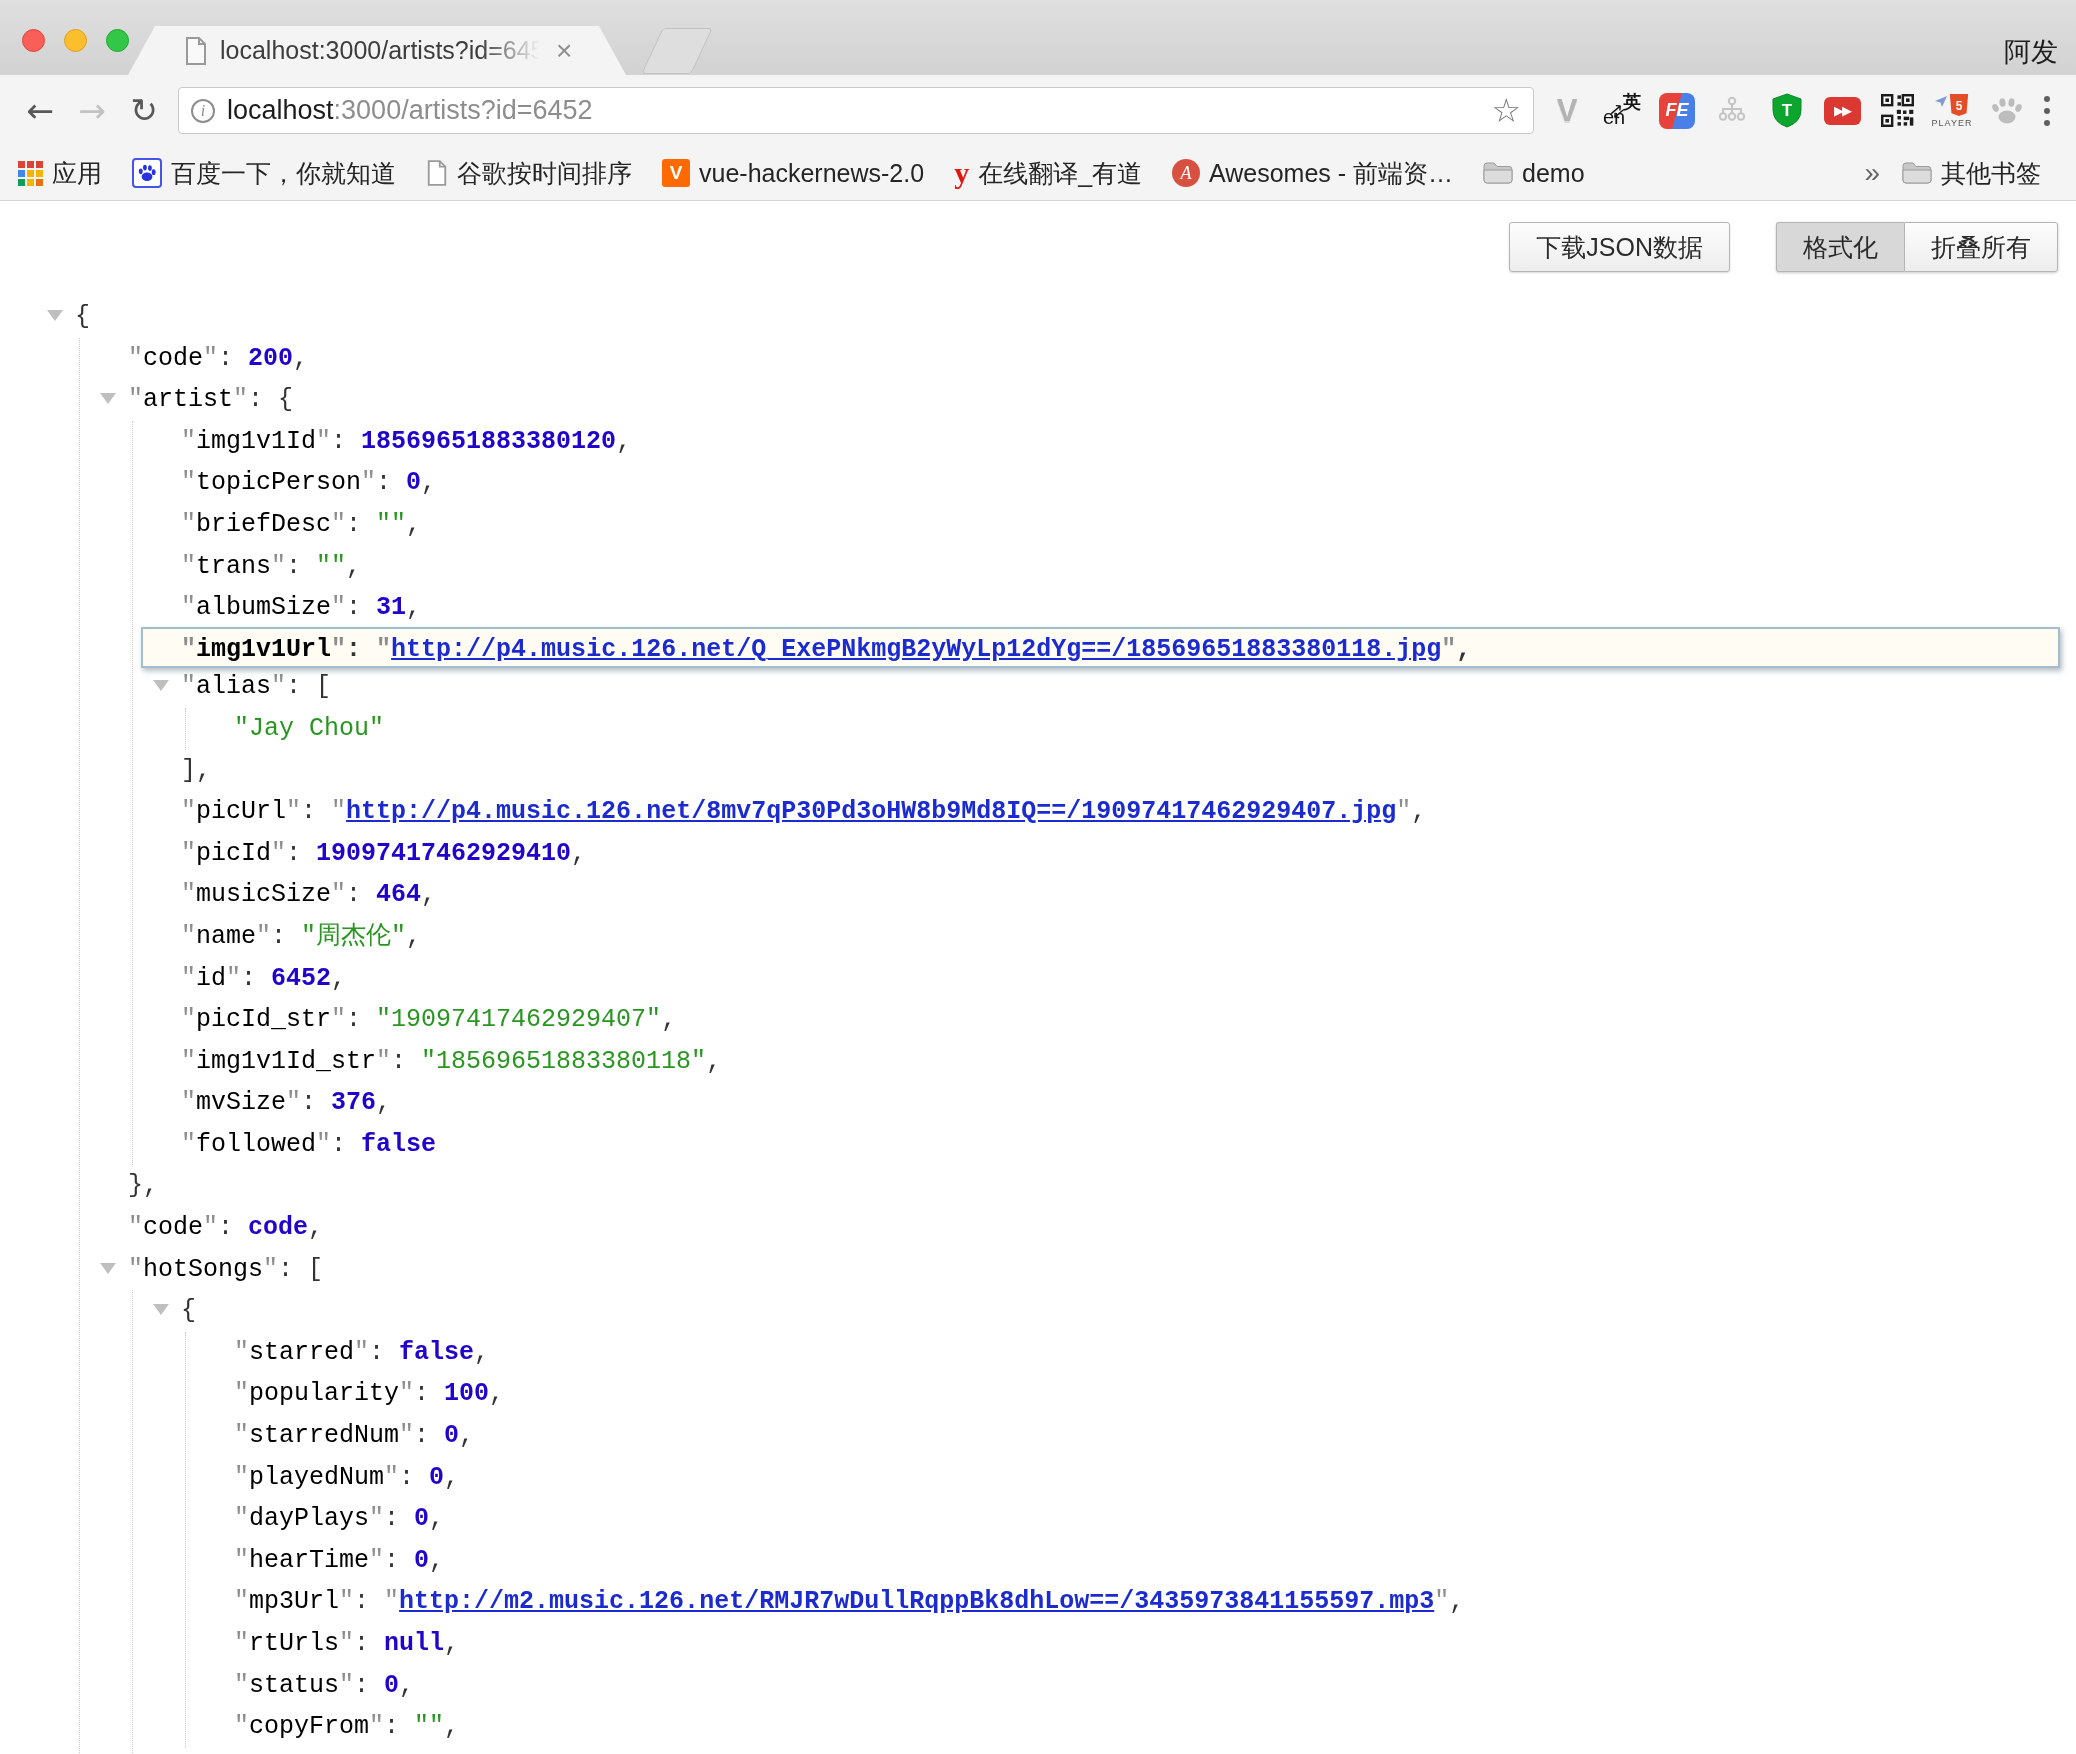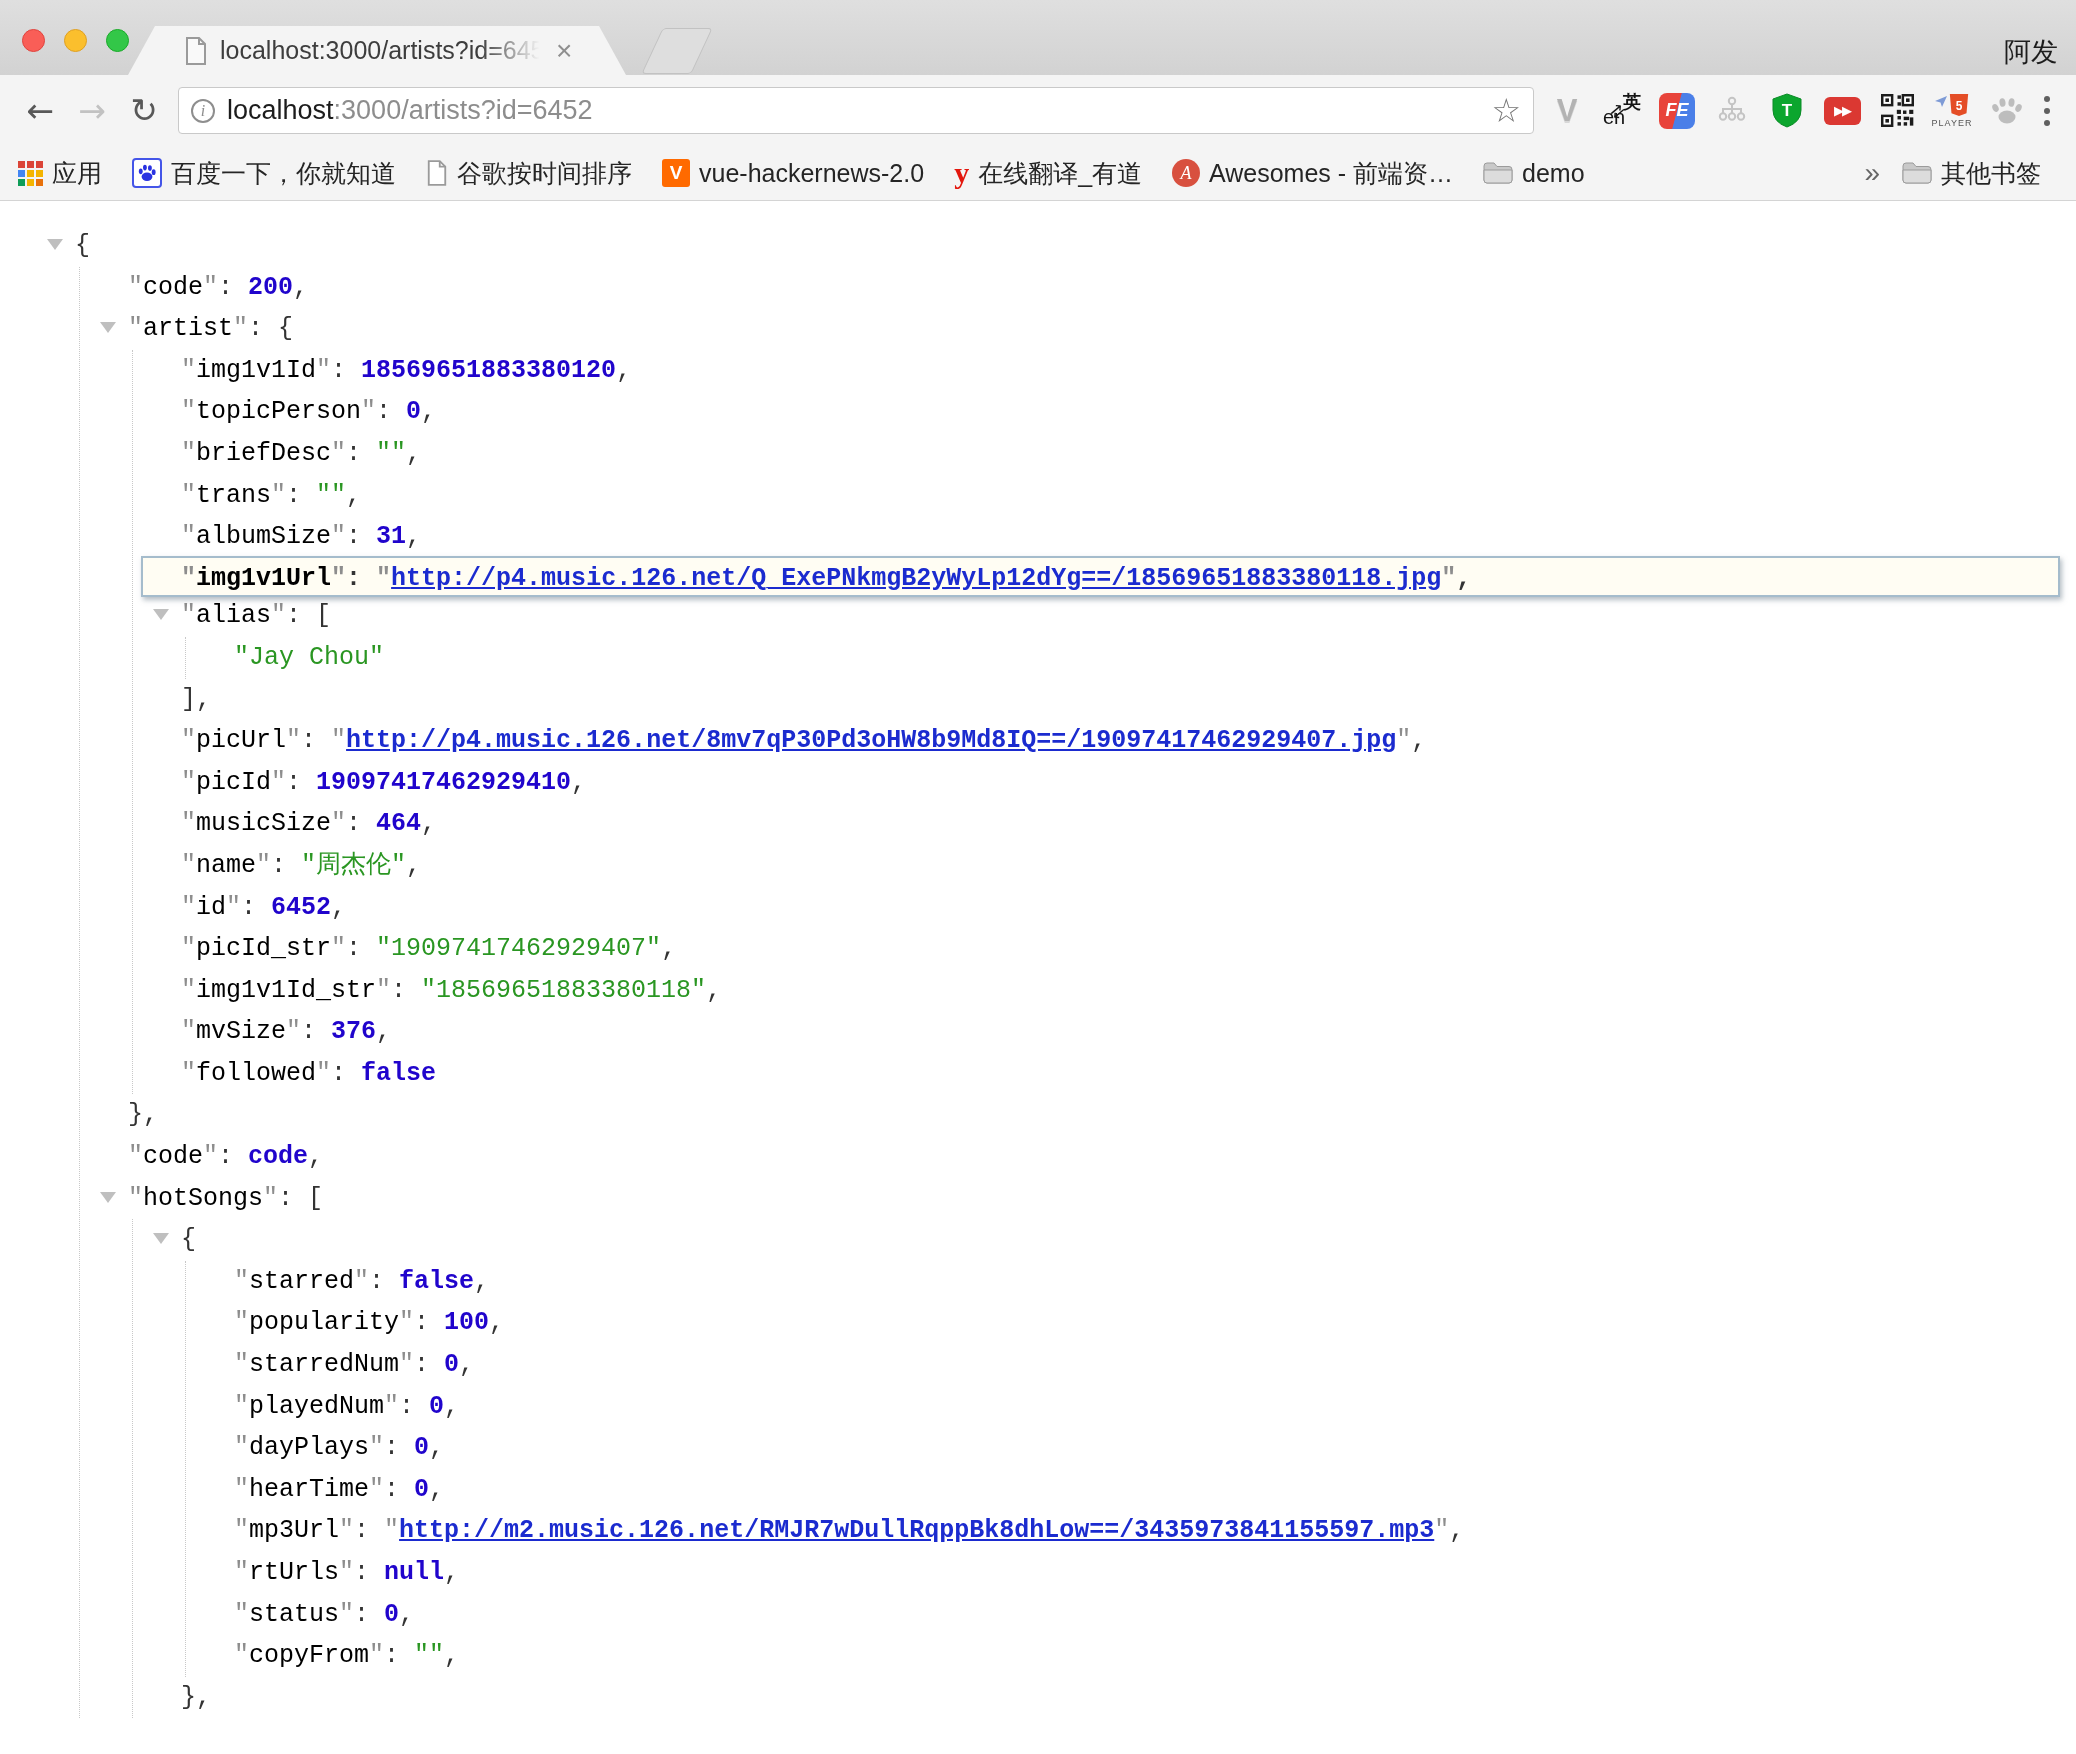--- a/index.html
+++ b/index.html
@@ -290,20 +290,27 @@
       <svg width="30" height="24" viewBox="0 0 30 24">
           <path d="M1 5 Q1 2 4 2 H11 L14 5.5 H26 Q29 5.5 29 8.5 V19 Q29 22 26 22 H4 Q1 22 1 19 Z" fill="#c9c9c9" stroke="#9b9b9b"></path>
           <path d="M1 9 H29 V19 Q29 22 26 22 H4 Q1 22 1 19 Z" fill="#dcdcdc" stroke="#9b9b9b"></path>
         </svg>
       <span class="lbl">其他书签</span>
     </span>
   </span>
 </div>
 
 <div class="content">
+  <div class="btnrow">
+    <button class="btn">下载JSON数据</button>
+    <span class="seg">
+      <button class="btn pressed">格式化</button>
+      <button class="btn">折叠所有</button>
+    </span>
+  </div>
   <div id="json">
       <div class="line"><span class="tri"></span><span class="pn">{</span></div>
       <div class="blk">
         <div class="line"><span class="qk">"</span><span class="key">code</span><span class="qk">"</span><span class="pn">: </span><span class="v-num">200</span><span class="pn">,</span></div>
         <div class="line"><span class="tri"></span><span class="qk">"</span><span class="key">artist</span><span class="qk">"</span><span class="pn">: </span><span class="pn">{</span></div>
         <div class="blk">
           <div class="line"><span class="qk">"</span><span class="key">img1v1Id</span><span class="qk">"</span><span class="pn">: </span><span class="v-num">18569651883380120</span><span class="pn">,</span></div>
           <div class="line"><span class="qk">"</span><span class="key">topicPerson</span><span class="qk">"</span><span class="pn">: </span><span class="v-num">0</span><span class="pn">,</span></div>
           <div class="line"><span class="qk">"</span><span class="key">briefDesc</span><span class="qk">"</span><span class="pn">: </span><span class="v-str">""</span><span class="pn">,</span></div>
           <div class="line"><span class="qk">"</span><span class="key">trans</span><span class="qk">"</span><span class="pn">: </span><span class="v-str">""</span><span class="pn">,</span></div>

